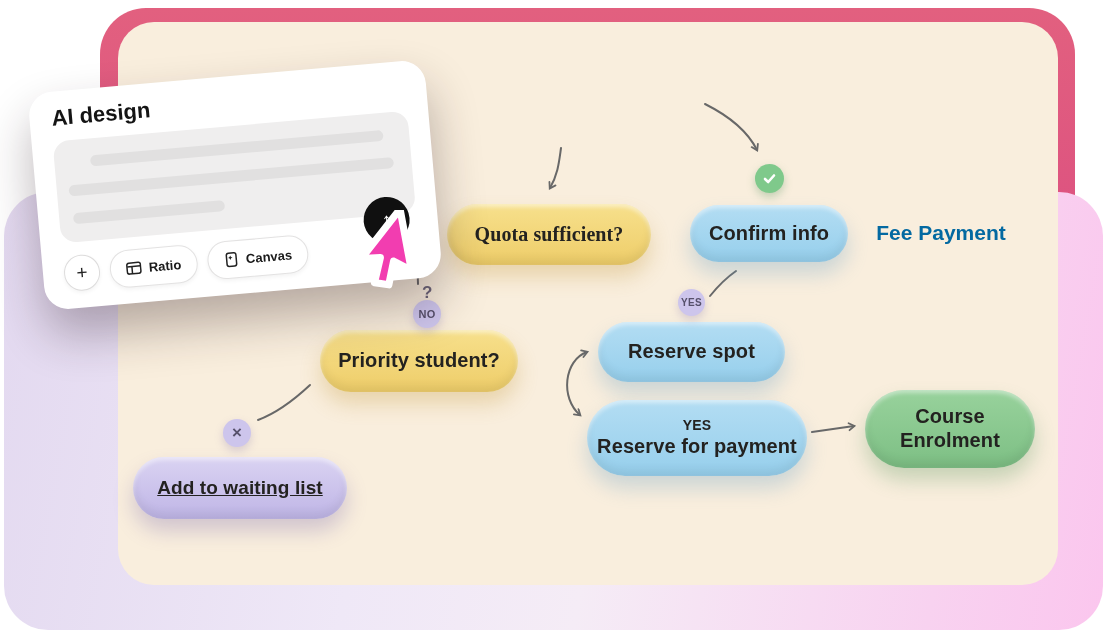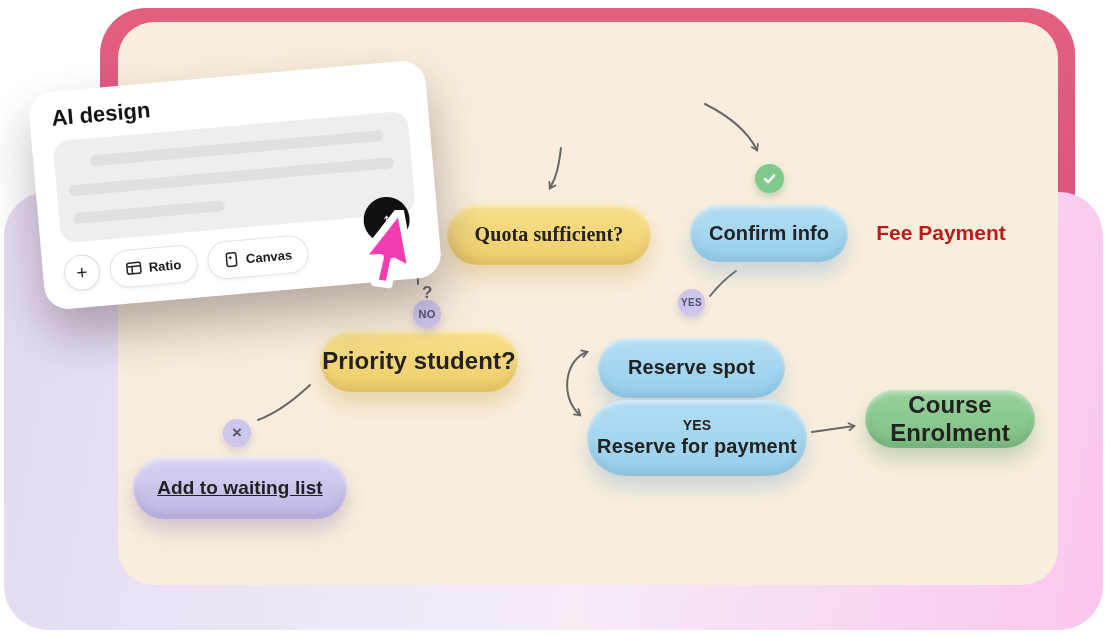--- a/index.html
+++ b/index.html
@@ -49,30 +49,30 @@
     box-shadow:0 12px 20px rgba(94,152,100,.32), inset 0 3px 4px rgba(255,255,255,.45), inset 0 -6px 10px rgba(0,0,0,.08);
   }
   .pill-lavender{
     background:linear-gradient(180deg,#dad3f2 0%,#bfb5e6 100%);
     box-shadow:0 12px 20px rgba(128,112,178,.32), inset 0 3px 4px rgba(255,255,255,.5), inset 0 -6px 10px rgba(0,0,0,.07);
     text-decoration:underline;
   }
   .node-registration{left:365px;top:44px;width:210px;height:70px;font-size:19px;padding:0 14px;box-sizing:border-box;}
   .node-quota{left:329px;top:182px;width:204px;height:61px;font-size:20px;font-family:Liberation Serif, serif;}
   .node-confirm{left:572px;top:183px;width:158px;height:57px;font-size:20px;}
-  .node-reserve{left:480px;top:300px;width:187px;height:60px;font-size:20px;margin-top:16px;}
+  .node-reserve{left:480px;top:300px;width:187px;height:60px;font-size:20px;}
   .node-notify{left:469px;top:378px;width:220px;height:76px;font-size:20px;flex-direction:column;}
   .node-notify .tag{font-size:14px;font-weight:bold;margin-bottom:1px;}
-  .node-course{left:747px;top:368px;width:170px;height:58px;font-size:24px;padding:7px 22px;box-sizing:border-box;}
-  .node-priority{left:202px;top:308px;width:198px;height:62px;font-size:24px;}
+  .node-course{left:747px;top:368px;width:170px;height:78px;font-size:20px;padding:7px 22px;box-sizing:border-box;}
+  .node-priority{left:202px;top:308px;width:198px;height:62px;font-size:20px;}
   .node-waiting{left:15px;top:435px;width:214px;height:62px;font-size:19px;}
   .fee-text{
     position:absolute;left:752px;top:198px;width:142px;height:26px;
     display:flex;align-items:center;justify-content:center;
-    font-size:21px;font-weight:bold;color:#b91c1c;
+    font-size:21px;font-weight:bold;color:#0369a1;
   }
   
   .badge{
     position:absolute;border-radius:50%;
     display:flex;align-items:center;justify-content:center;
     background:#cdc5ec;color:#56506b;font-weight:bold;
     box-shadow:0 4px 8px rgba(120,105,170,.25);
   }
   .badge-yes{left:560px;top:267px;width:27px;height:27px;font-size:10px;letter-spacing:.3px;}
   .badge-no{left:295px;top:278px;width:28px;height:28px;font-size:11px;letter-spacing:.3px;}

